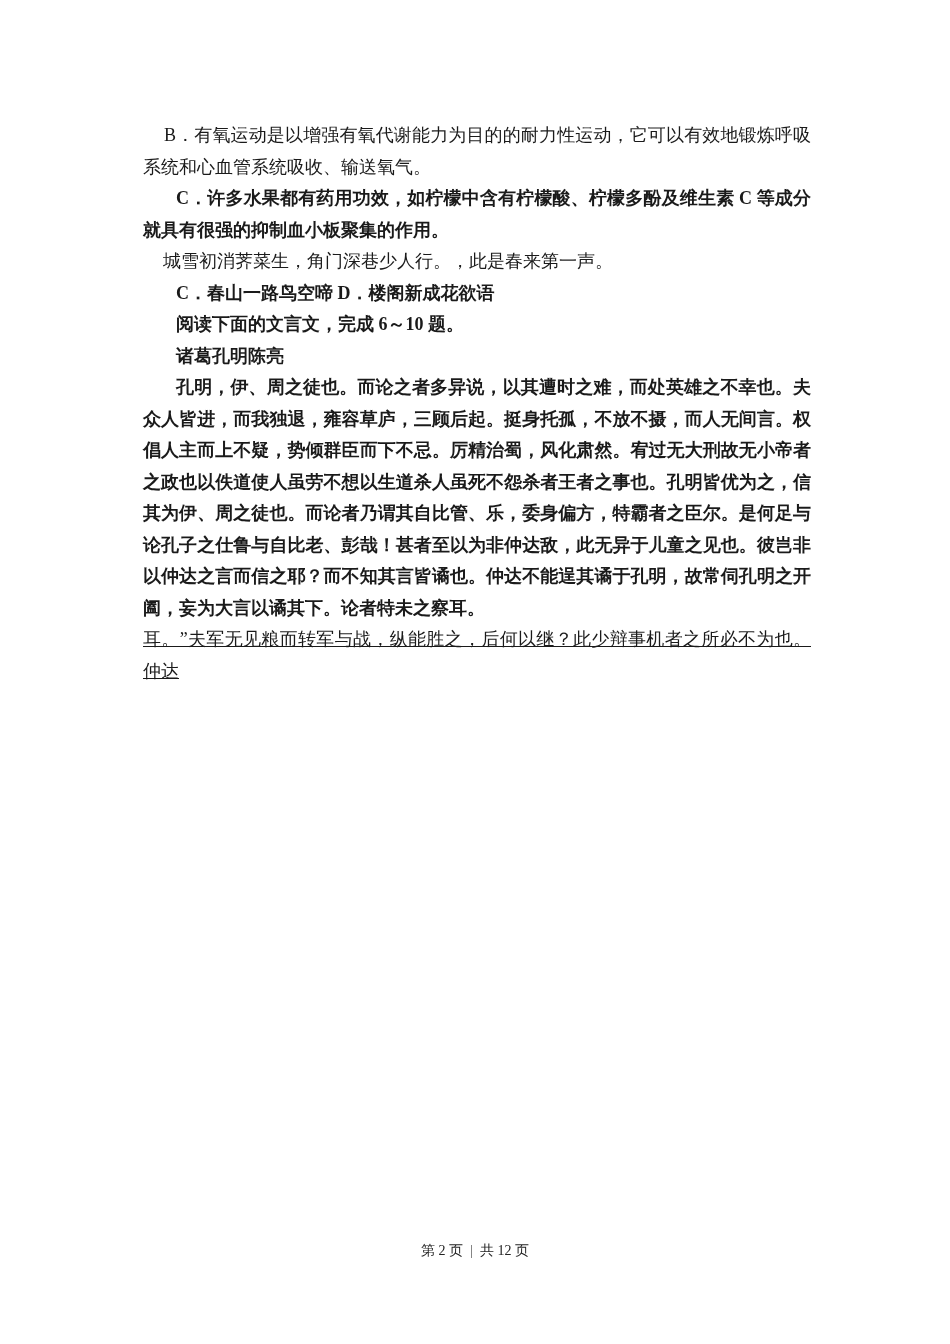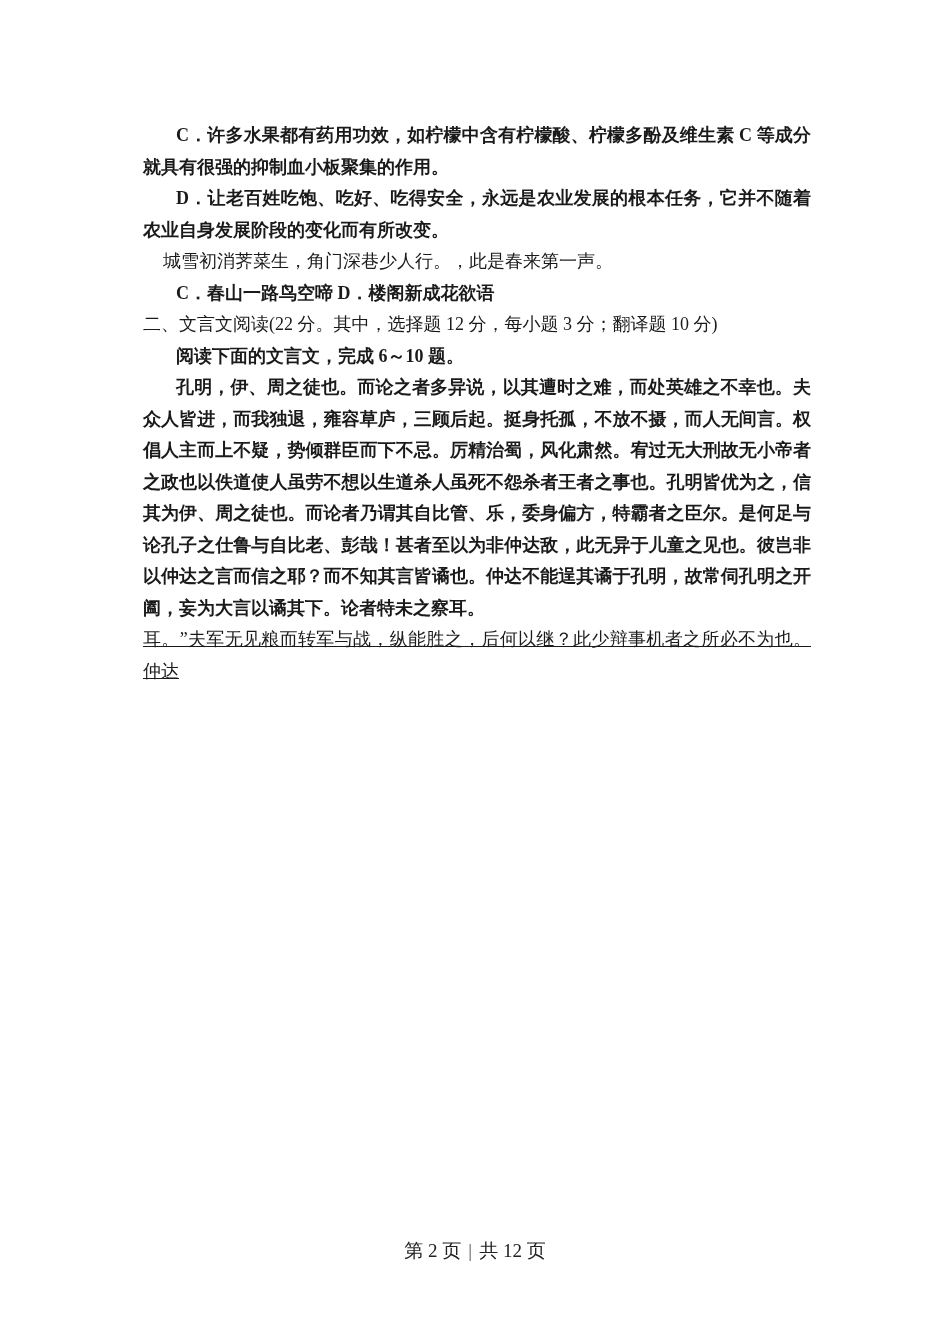--- a/index.html
+++ b/index.html
@@ -49,35 +49,35 @@
   .ind-xs{ text-indent: 20px; }
   .tight   { letter-spacing: -0.5px; }
   .tighter { letter-spacing: -0.9px; text-decoration: underline; }
   .no-justify { text-align: left; }
   .footer {
     position: absolute;
     left: 0;
     top: 1240px;
     width: 950px;
     text-align: center;
-    font-size: 19px;
+    font-size: 14px;
     line-height: 22px;
     color: #222222;
   }
   .footer .sep { margin: 0 7px; color: #555555; }
 </style>
 </head>
 <body>
 
 <div class="content">
+  <p class="p2 ind-sm">B．有氧运动是以增强有氧代谢能力为目的的耐力性运动，它可以有效地锻炼呼吸系统和心血管系统吸收、输送氧气。</p>
   <p class="p3 ind">C．许多水果都有药用功效，如柠檬中含有柠檬酸、柠檬多酚及维生素 C 等成分就具有很强的抑制血小板聚集的作用。</p>
-  <p class="p4 ind">D．让老百姓吃饱、吃好、吃得安全，永远是农业发展的根本任务，它并不随着农业自身发展阶段的变化而有所改变。</p>
   <p class="p6 ind-xs no-justify">城雪初消荠菜生，角门深巷少人行。，此是春来第一声。</p>
   <p class="p8 ind no-justify">C．春山一路鸟空啼 D．楼阁新成花欲语</p>
-  <p class="p9 no-justify">二、文言文阅读(22 分。其中，选择题 12 分，每小题 3 分；翻译题 10 分)</p>
   <p class="p10 ind no-justify">阅读下面的文言文，完成 6～10 题。</p>
+  <p class="p11 ind no-justify">诸葛孔明陈亮</p>
   <p class="p12 ind">孔明，伊、周之徒也。而论之者多异说，以其遭时之难，而处英雄之不幸也。夫众人皆进，而我独退，雍容草庐，三顾后起。挺身托孤，不放不摄，而人无间言。权倡人主而上不疑，势倾群臣而下不忌。厉精治蜀，风化肃然。宥过无大刑故无小帝者之政也以佚道使人虽劳不想以生道杀人虽死不怨杀者王者之事也。孔明皆优为之，信其为伊、周之徒也。而论者乃谓其自比管、乐，委身偏方，特霸者之臣尔。是何足与论孔子之仕鲁与自比老、彭哉！甚者至以为非仲达敌，此无异于儿童之见也。彼岂非以仲达之言而信之耶？而不知其言皆谲也。仲达不能逞其谲于孔明，故常伺孔明之开阖，妄为大言以谲其下。论者特未之察耳。</p>
   <p class="p14 tighter">耳。”夫军无见粮而转军与战，纵能胜之，后何以继？此少辩事机者之所必不为也。仲达</p>
 </div>
 
 <div class="footer">
   <span>第 2 页</span><span class="sep">|</span><span>共 12 页</span>
 </div>
 
 </body></html>

